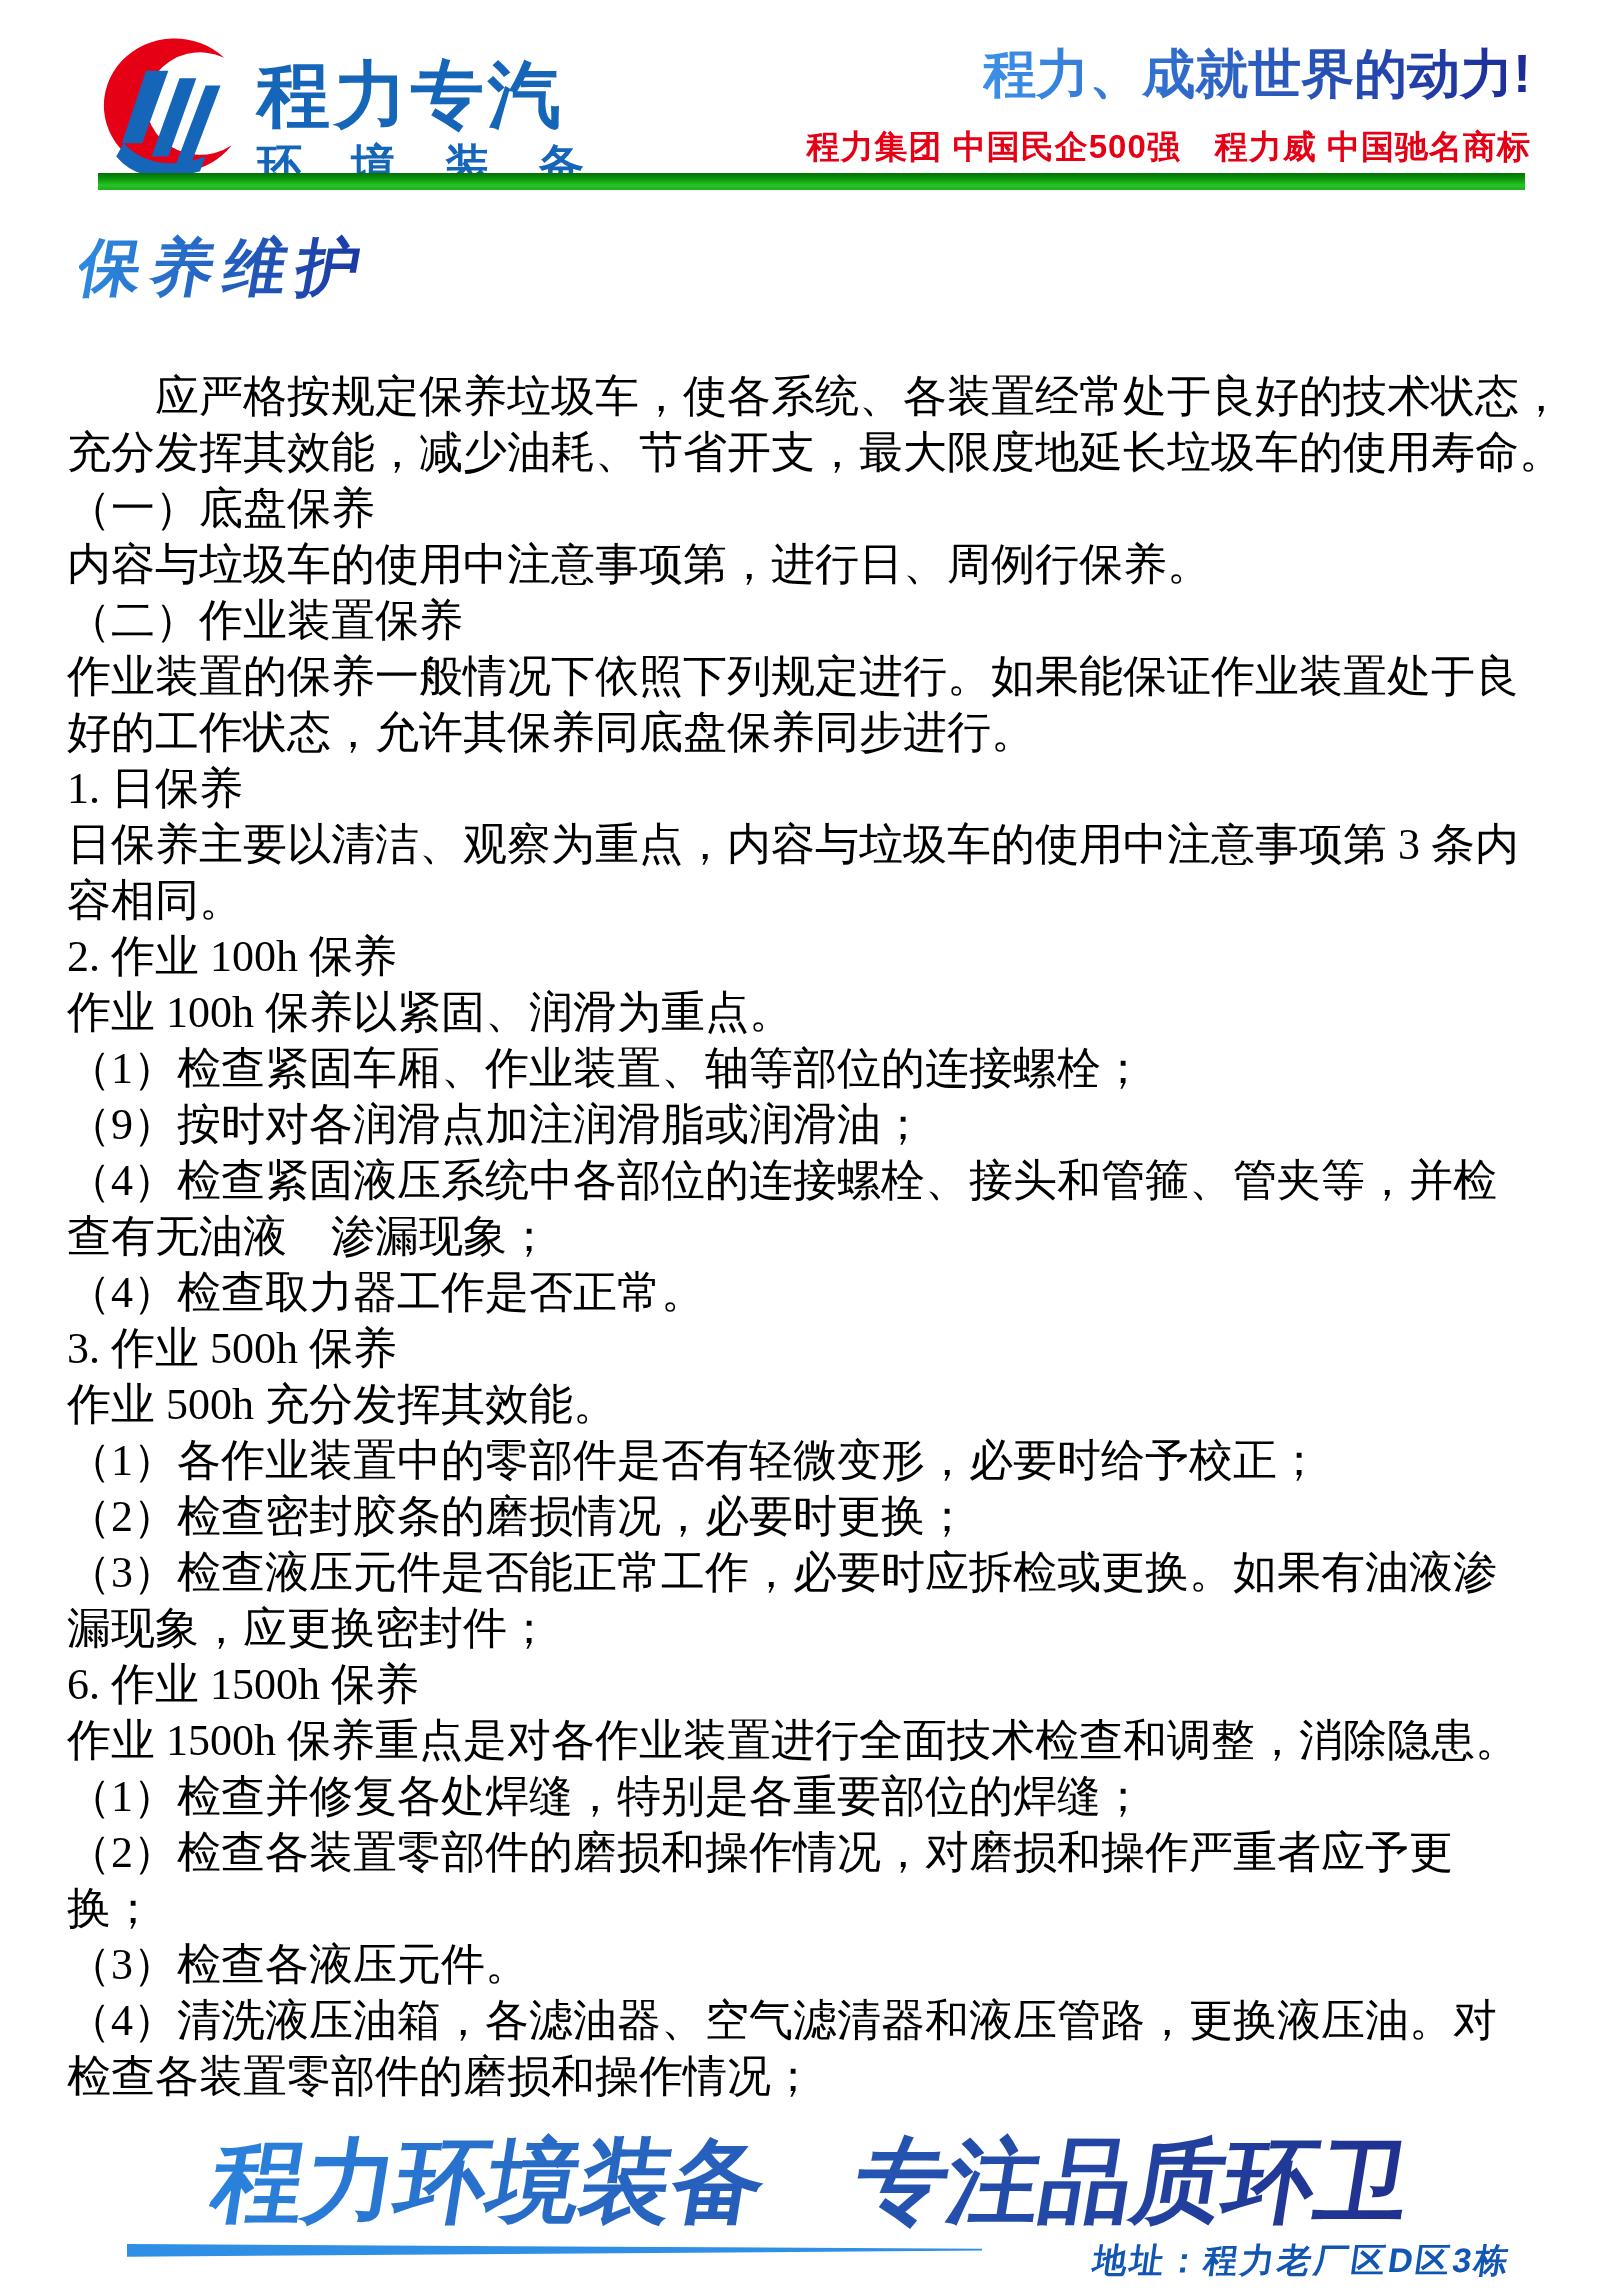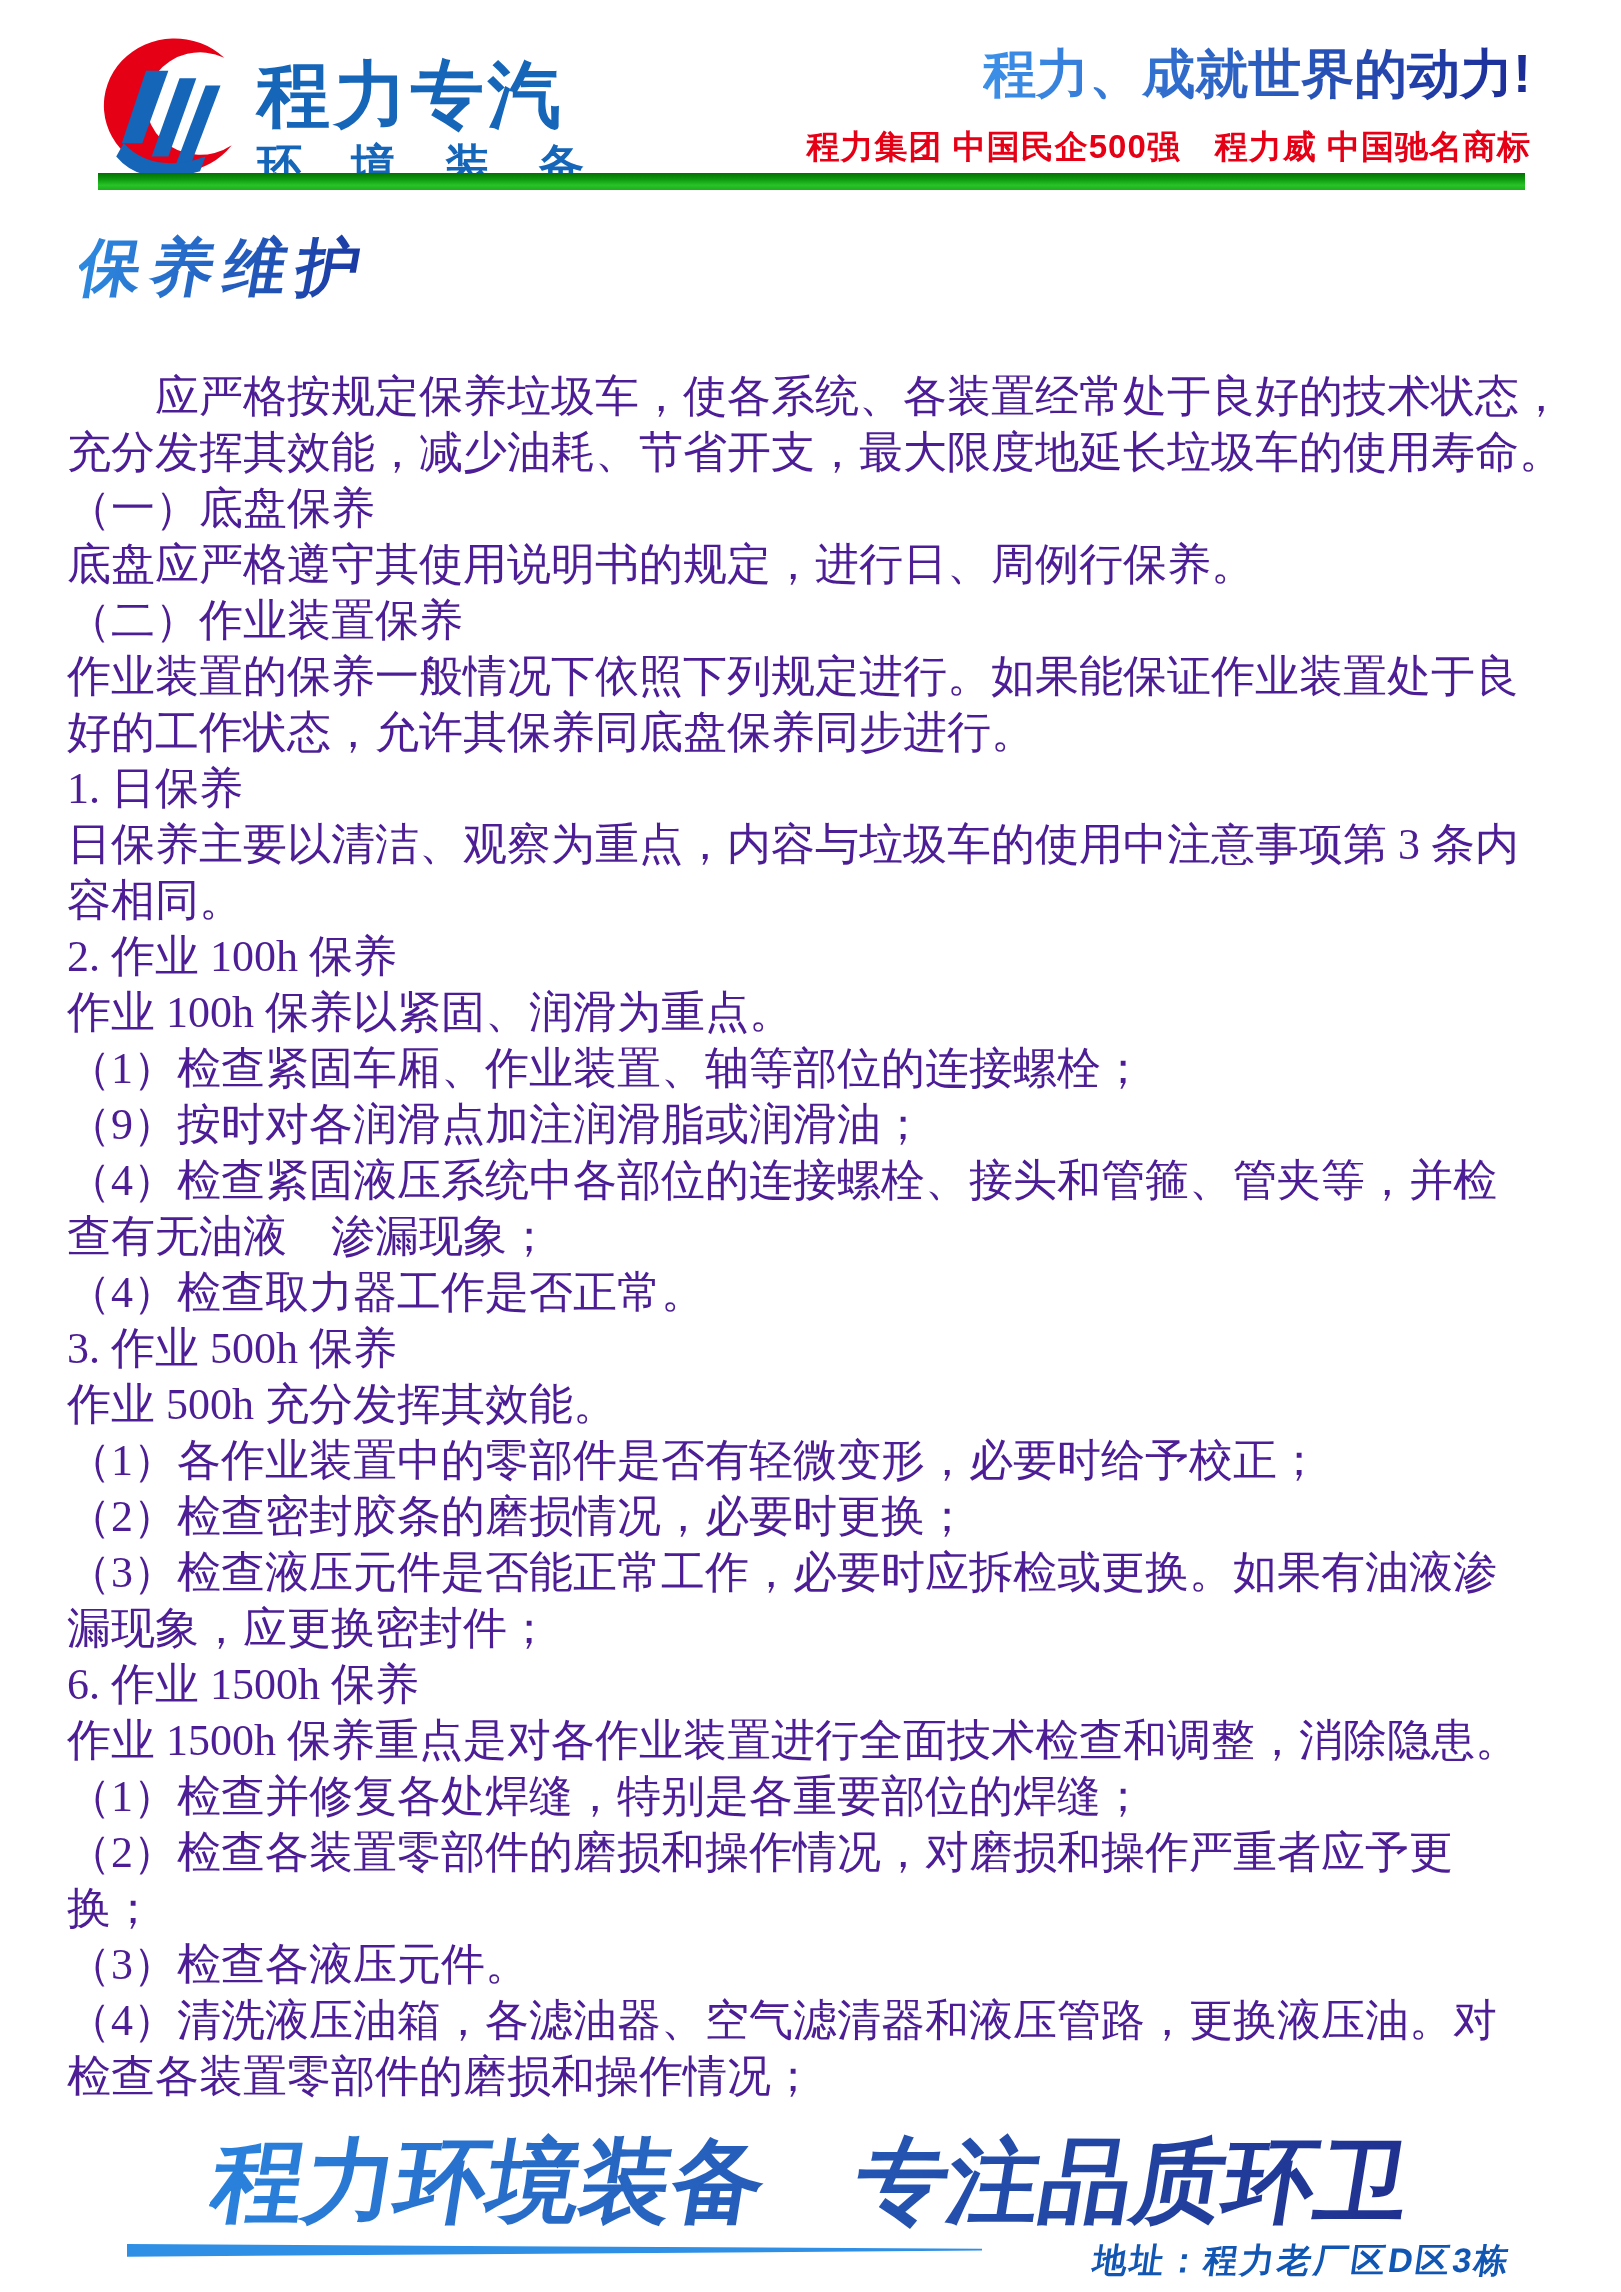--- a/index.html
+++ b/index.html
@@ -53,21 +53,21 @@
     }
   }
   .top-slogan  .grad { --g1:var(--slogan-blue-light,#3c90e8); --g2:var(--slogan-blue-dark,#1b2a96); }
   .page-title  .grad { --g1:var(--title-blue-light,#2e8ae0);  --g2:var(--title-blue-dark,#1a36a0); }
   .footer-slogan .grad { --g1:var(--footer-blue-light,#2a82dc); --g2:var(--footer-blue-dark,#20308f); }
 
   
   .body-text {
     position:absolute; left:67px; top:369px; width:1509px;
     font-family:"Liberation Serif","DejaVu Serif",serif;
-    font-size:44px; color:#4c1d95;
+    font-size:44px; color:#000000;
   }
   .body-line { height:56px; line-height:56px; white-space:nowrap; }
 
   
   .footer-slogan {
     position:absolute; left:0; top:2131px; width:1621px; text-align:center;
     font-size:92px; font-weight:bold; white-space:nowrap; line-height:1.1;
   }
   .footer-slogan .skew { transform:skewX(-9deg); display:inline-block; }
   .footer-swoosh {
@@ -116,21 +116,21 @@
 </h1>
 
 <div class="body-text">
 
     <div class="body-line">　　应严格按规定保养垃圾车，使各系统、各装置经常处于良好的技术状态，</div>
 
     <div class="body-line">充分发挥其效能，减少油耗、节省开支，最大限度地延长垃圾车的使用寿命。</div>
 
     <div class="body-line">（一）底盘保养</div>
 
-    <div class="body-line">底盘应严格遵守其使用说明书的规定，进行日、周例行保养。</div>
+    <div class="body-line">内容与垃圾车的使用中注意事项第，进行日、周例行保养。</div>
 
     <div class="body-line">（二）作业装置保养</div>
 
     <div class="body-line">作业装置的保养一般情况下依照下列规定进行。如果能保证作业装置处于良</div>
 
     <div class="body-line">好的工作状态，允许其保养同底盘保养同步进行。</div>
 
     <div class="body-line">1. 日保养</div>
 
     <div class="body-line">日保养主要以清洁、观察为重点，内容与垃圾车的使用中注意事项第 3 条内</div>

